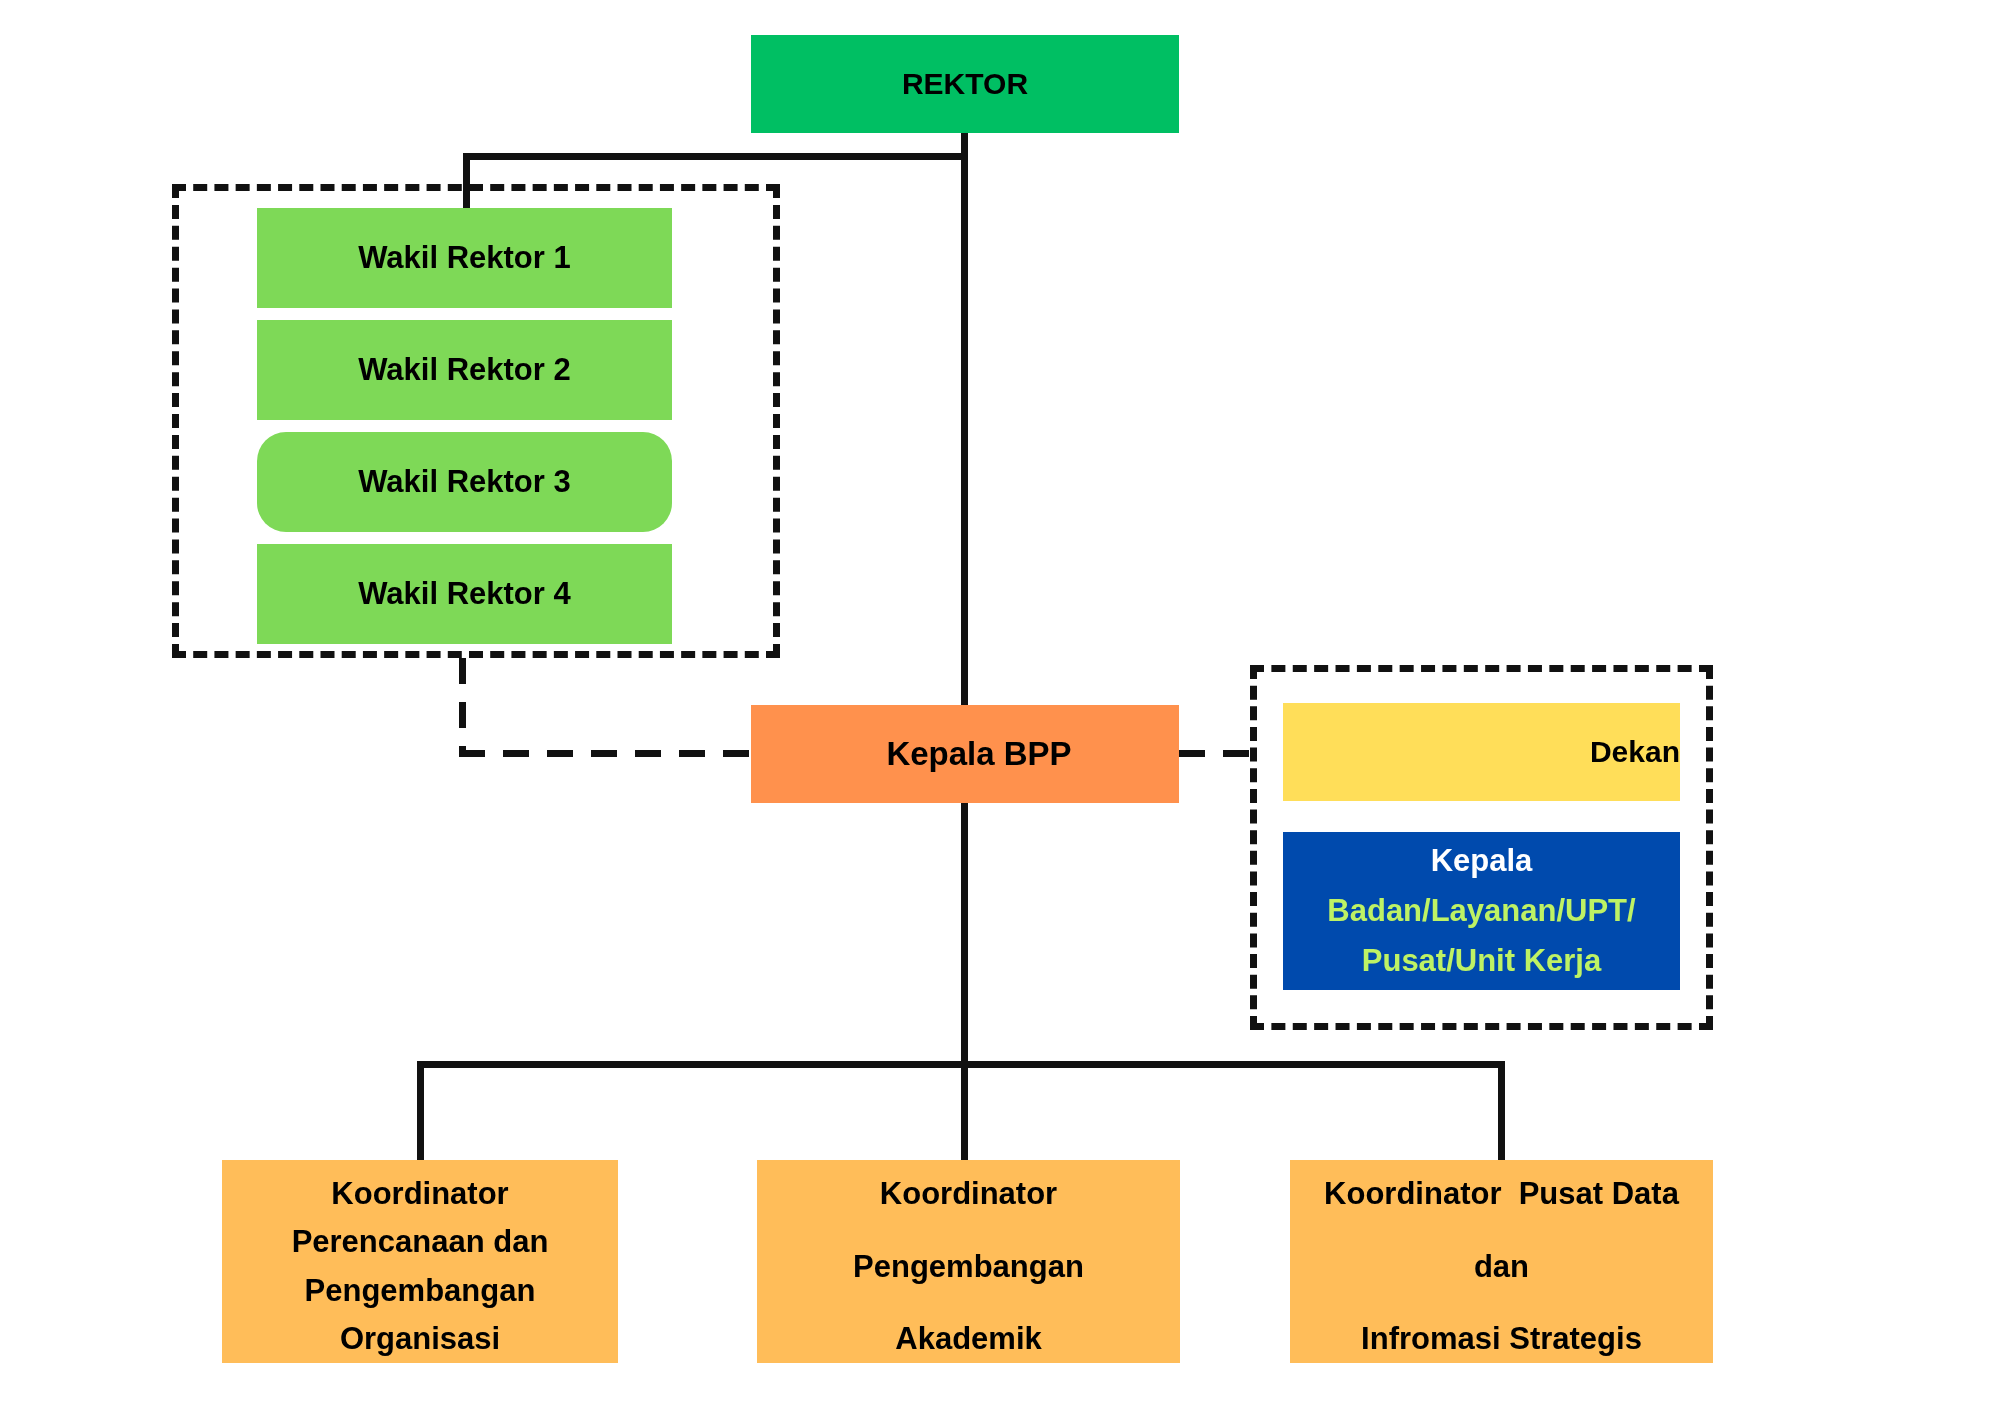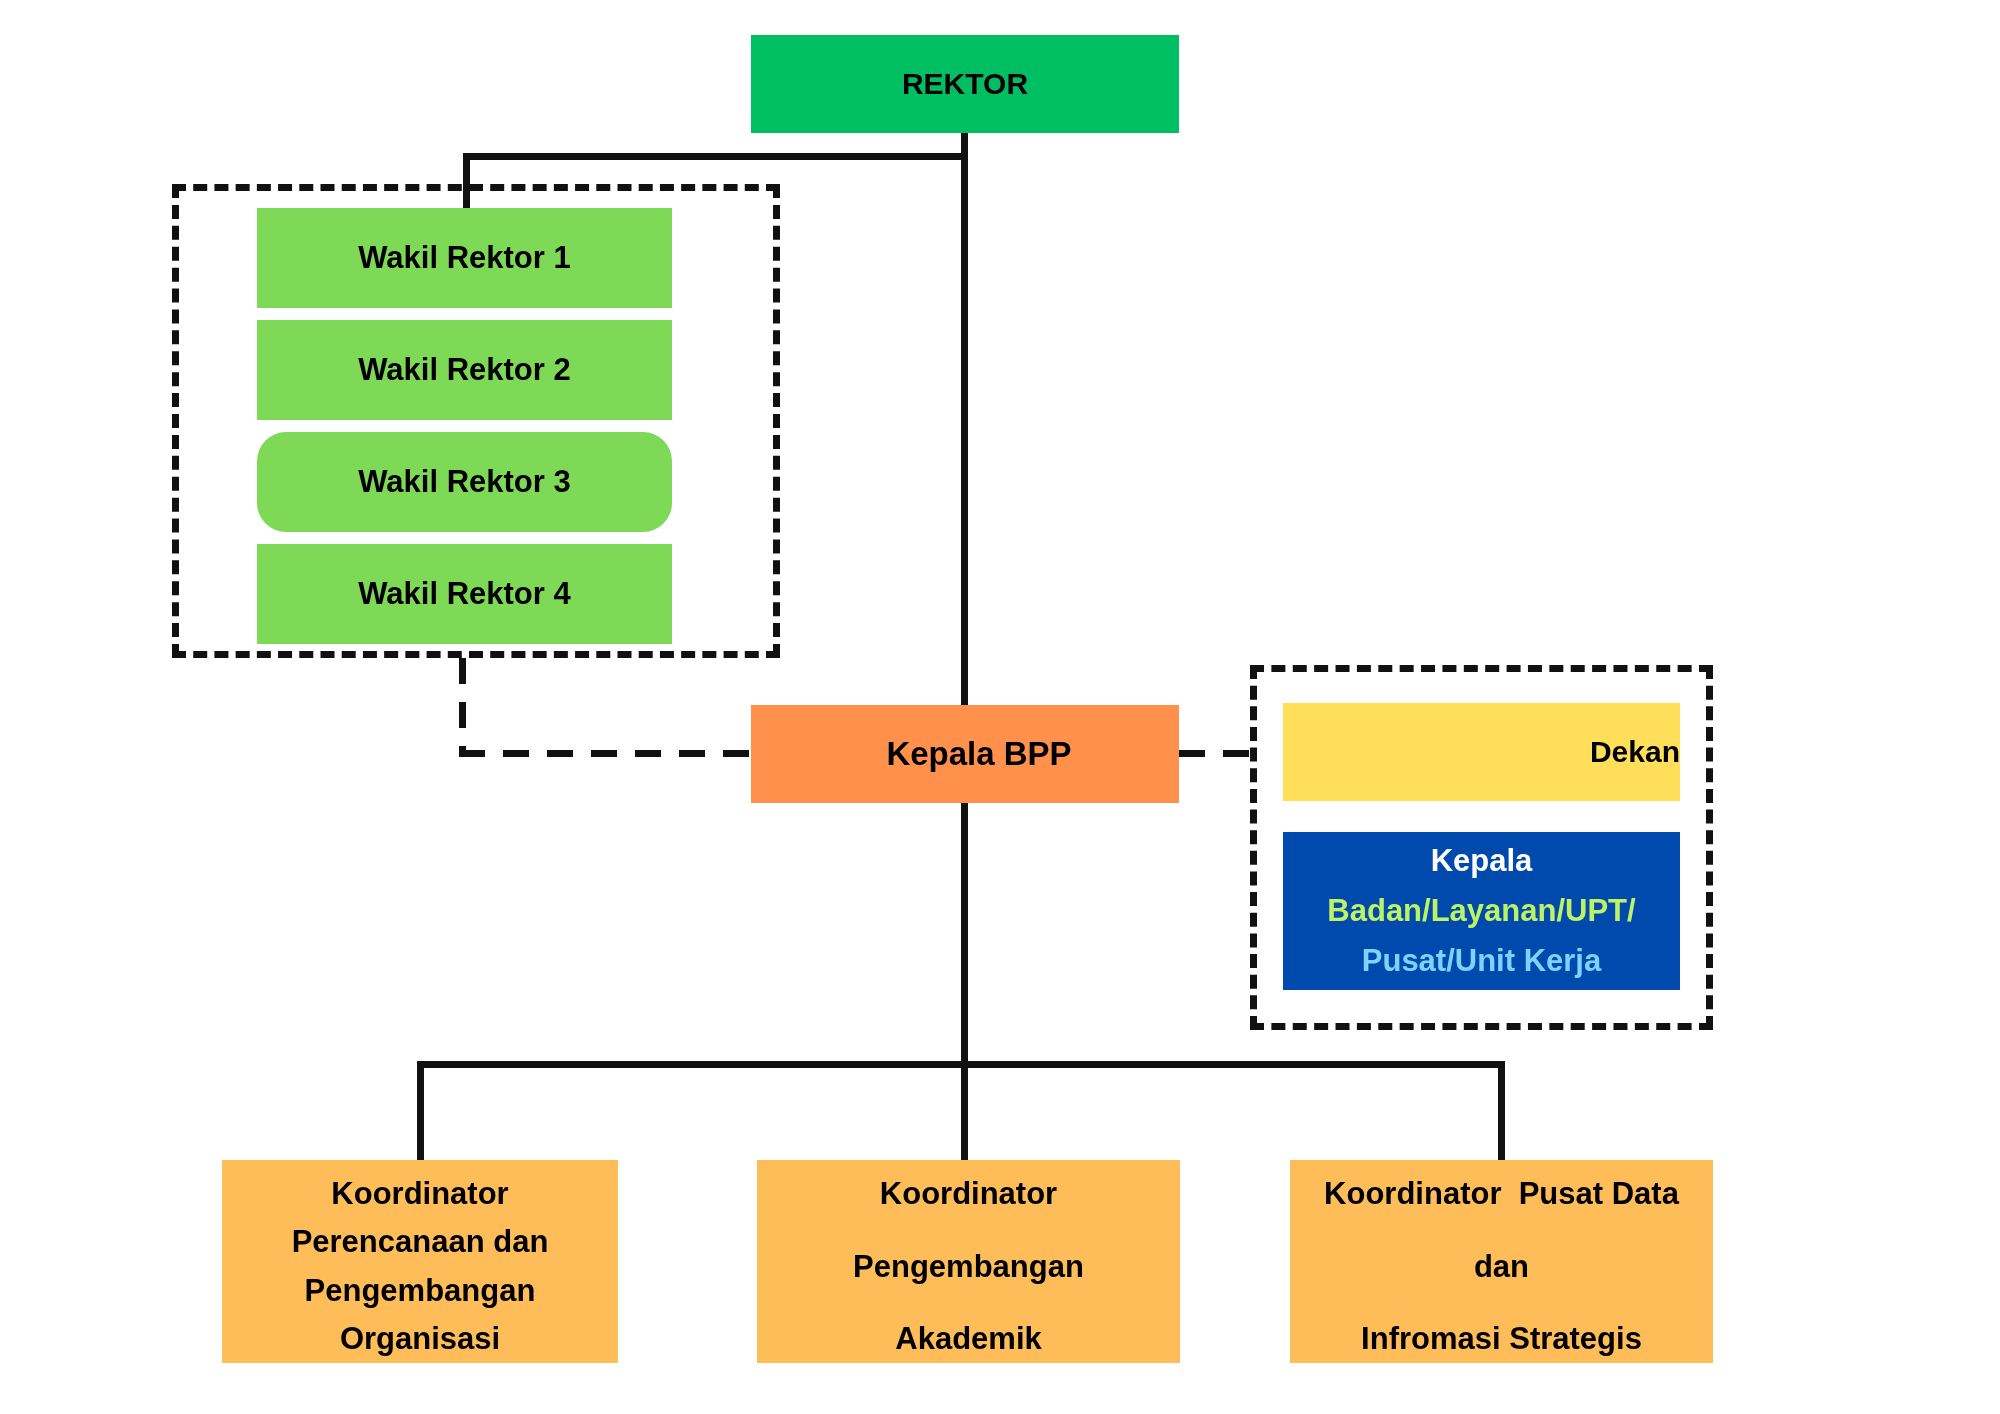--- a/index.html
+++ b/index.html
@@ -124,21 +124,21 @@
     <span class="lbl">Kepala BPP</span>
   </div>
 
   <div class="box" id="dekan" style="background-color: rgb(255, 222, 89);">
     <span class="lbl">Dekan</span>
   </div>
 
   <div class="box stack" id="kepala-badan" style="background-color: rgb(0, 74, 173);">
     <span class="tline" style="color: rgb(255, 255, 255);">Kepala</span>
     <span class="tline" style="color: #bef264;">Badan/Layanan/UPT/</span>
-    <span class="tline" style="color: #7dd3fc;">Pusat/Unit Kerja</span>
+    <span class="tline" style="color: #bef264;">Pusat/Unit Kerja</span>
   </div>
 
   <div class="box stack koor" id="koor-1" style="background-color: rgb(255, 189, 89);">
     <span class="tline">Koordinator</span>
     <span class="tline">Perencanaan dan</span>
     <span class="tline">Pengembangan</span>
     <span class="tline">Organisasi</span>
   </div>
 
   <div class="box stack koor" id="koor-2" style="background-color: rgb(255, 189, 89);">

